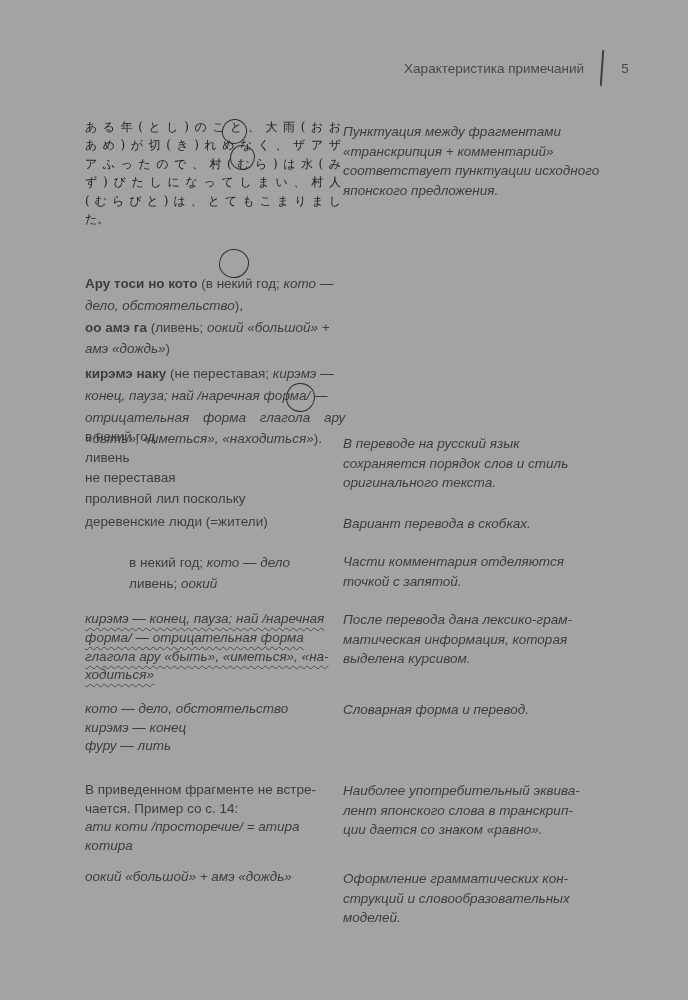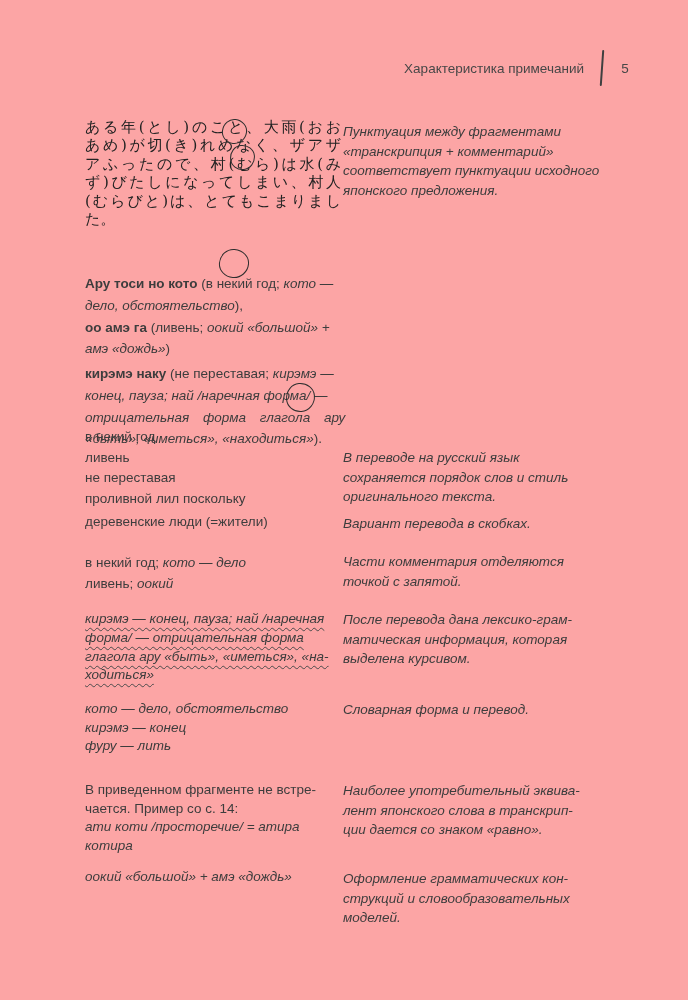--- a/index.html
+++ b/index.html
@@ -1,18 +1,18 @@
 <!DOCTYPE html>
 <html><head>
 <meta charset="utf-8">
 <style>
   html,body { margin:0; padding:0; }
   .page {
     position:relative; width:688px; height:1000px;
-    background:#fca5a5; overflow:hidden;
+    background:#a3a3a3; overflow:hidden;
     font-family:"Liberation Sans", sans-serif;
     color:#3d3d3d;
   }
   
   .header {
     position:absolute; top:48px; left:0; right:58px; height:40px;
     display:flex; justify-content:flex-end; align-items:center; gap:17px;
     font-size:13.5px; color:#474747;
   }
   .hbar {
@@ -22,37 +22,37 @@
   .pagenum { min-width:10px; text-align:center; }
 
   
   .blk { position:absolute; left:85px; width:256px; font-size:13.5px; }
   .note { left:343px; width:252px; line-height:19.5px; }
   .note > div { white-space:nowrap;font-style:italic; }
 
   
   .jp {
     font-family:"DejaVu Serif", serif;
-    font-size:15px; line-height:18.4px; color:#222222;
+    font-size:12px; line-height:18.4px; color:#222222;
     width:256px;
   }
   .jp > div { text-align:justify; text-align-last:justify; }
   .jp > div:last-child { text-align-last:left; }
 
   
   .trans { line-height:21.8px;margin-top:37px; }
   .tline { white-space:nowrap; }
   .b { font-weight:bold; }
   .i { font-style:italic; }
   .wide { word-spacing:10px; }
 
   .plain { line-height:20.5px; }
   .plain > div { white-space:nowrap; }
   .tight { line-height:18.6px; }
-  .semi { line-height:21px; }
+  .semi { line-height:21px;margin-left:44px; }
 
   
   .wavy { line-height:18.8px; font-style:italic; }
   .wavy > div {
     white-space:nowrap;
     text-decoration:underline; text-decoration-style:wavy;
     text-decoration-color:#4b4b4b; text-decoration-thickness:1px;
     text-underline-offset:4px;
   }
 
@@ -107,21 +107,21 @@
     <div class="tline wide"><span class="i">отрицательная форма глагола ару</span></div>
     <div class="tline"><span class="i">«быть», «иметься», «находиться»</span><span>).</span></div>
   </div>
 
   <div class="blk plain" style="top:427px">
       <div>в некий год</div>
       <div>ливень</div>
       <div>не переставая</div>
       <div>проливной лил поскольку</div>
     </div>
-  <div class="blk note" style="top:448px">
+  <div class="blk note" style="top:434px">
       <div>В переводе на русский язык</div>
       <div>сохраняется порядок слов и стиль</div>
       <div>оригинального текста.</div>
     </div>
 
   <div class="blk" style="top:514px">
     <div class="tline">деревенские люди (=жители)</div>
   </div>
   <div class="blk note" style="top:514px">
       <div>Вариант перевода в скобках.</div>

